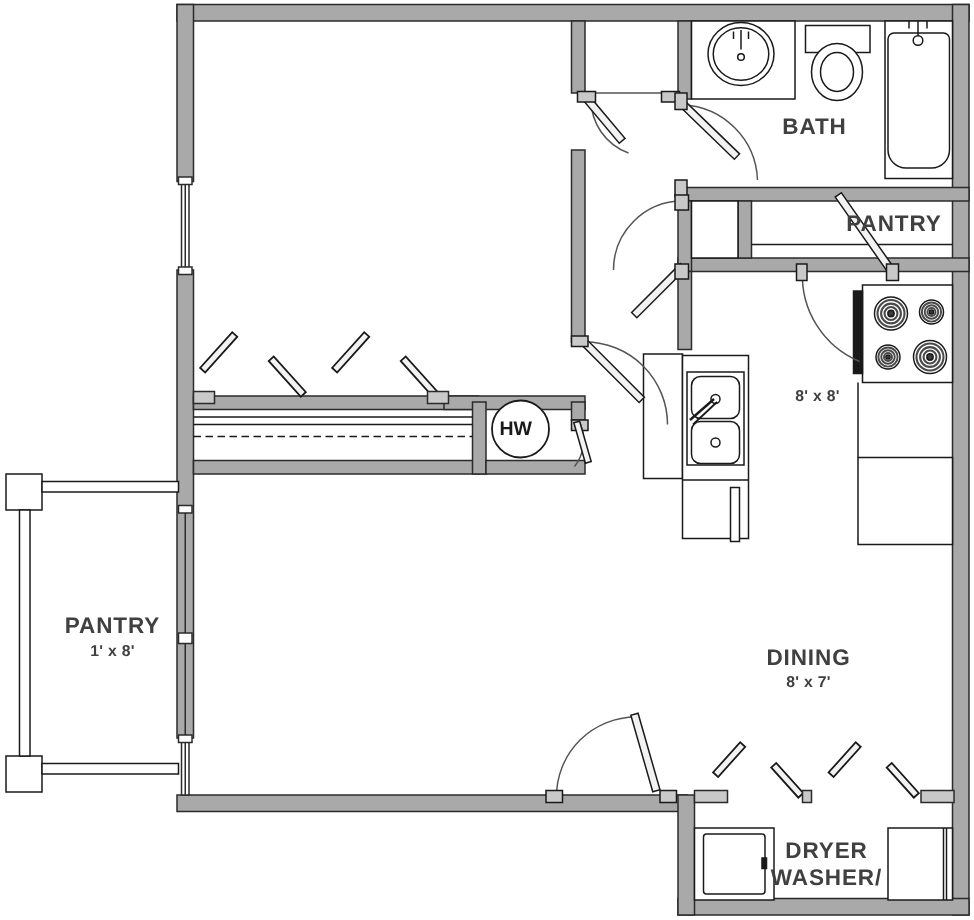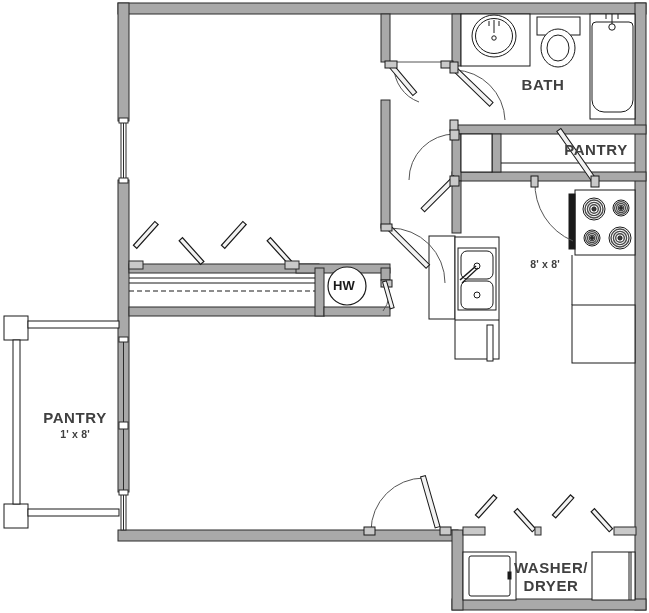--- a/index.html
+++ b/index.html
@@ -233,26 +233,30 @@
 
 <div class="room-label" style="left:536px;top:141px;width:120px;">
   <div class="room-name">PANTRY</div>
 </div>
 
 <div class="room-label" style="left:485px;top:256px;width:120px;">
   <div class="room-dims">8' x 8'</div>
 </div>
 
 
+<div class="room-label" style="left:479px;top:430px;width:120px;">
+  <div class="room-name">DINING</div>
+  <div class="room-dims">8' x 7'</div>
+</div>
 
 <div class="room-label" style="left:15px;top:409px;width:120px;">
   <div class="room-name">PANTRY</div>
   <div class="room-dims">1' x 8'</div>
 </div>
 
 <div class="room-label" style="left:491px;top:559px;width:120px;">
+  <div class="room-name2">DRYER</div>
   <div class="room-name2">WASHER/</div>
-  <div class="room-name2">DRYER</div>
 </div>
 
 <div class="hw-label" style="left:333px;top:278px;">HW</div>
 
 </div>
 
 </body></html>

